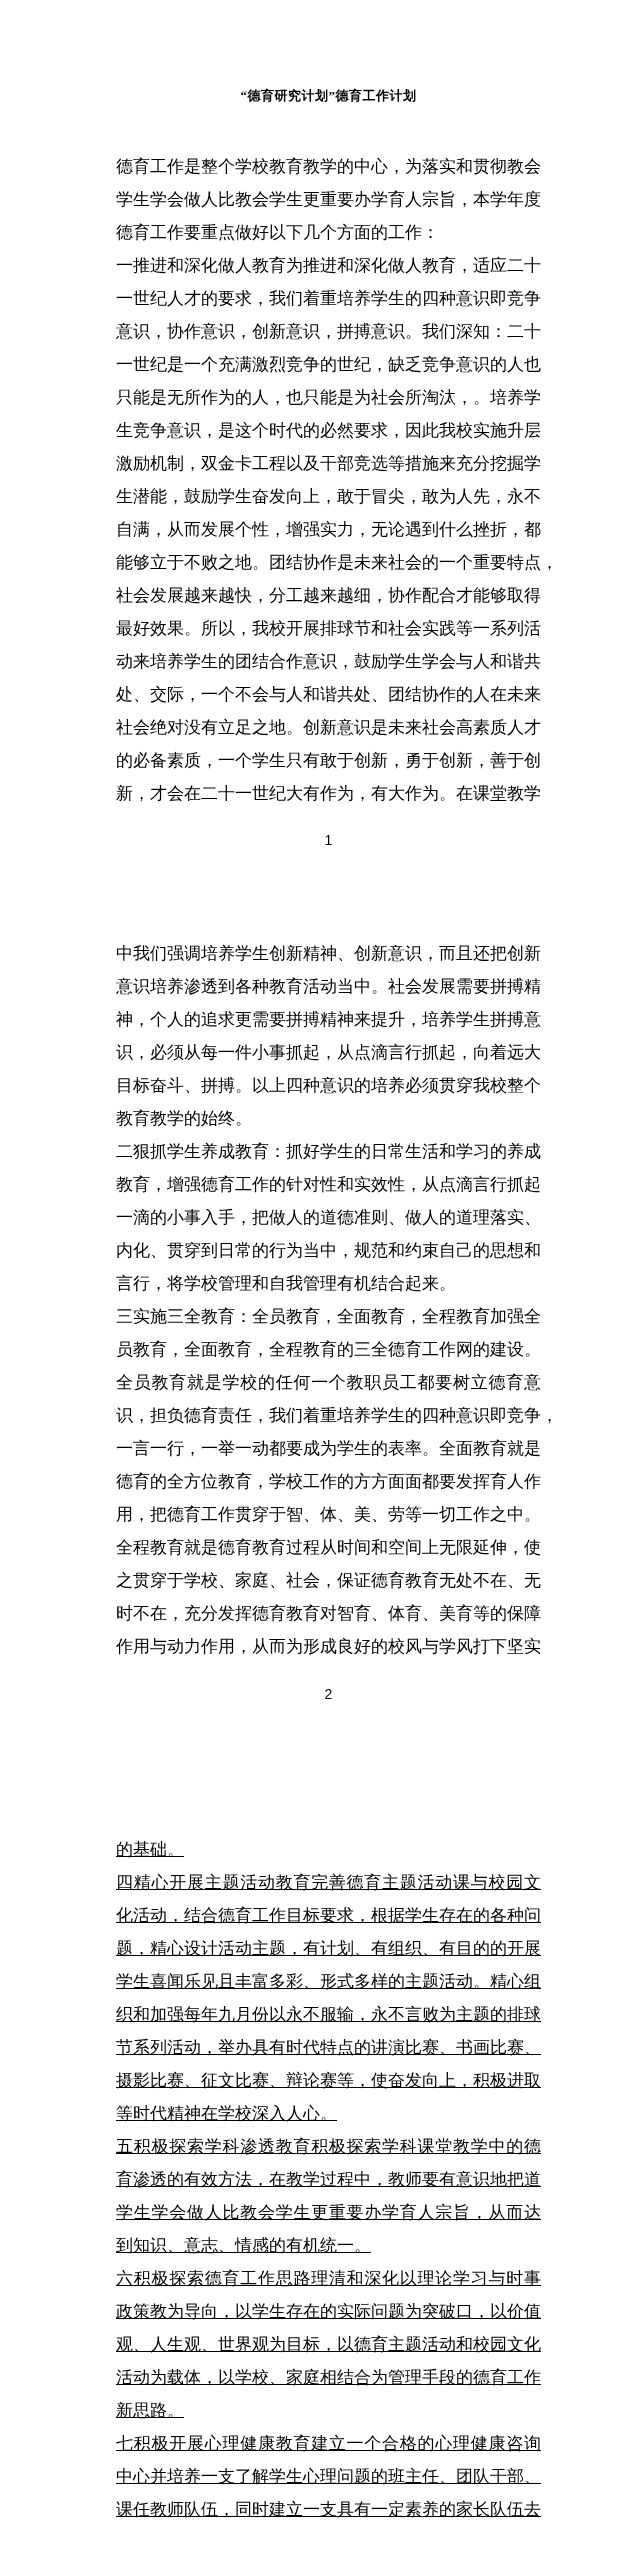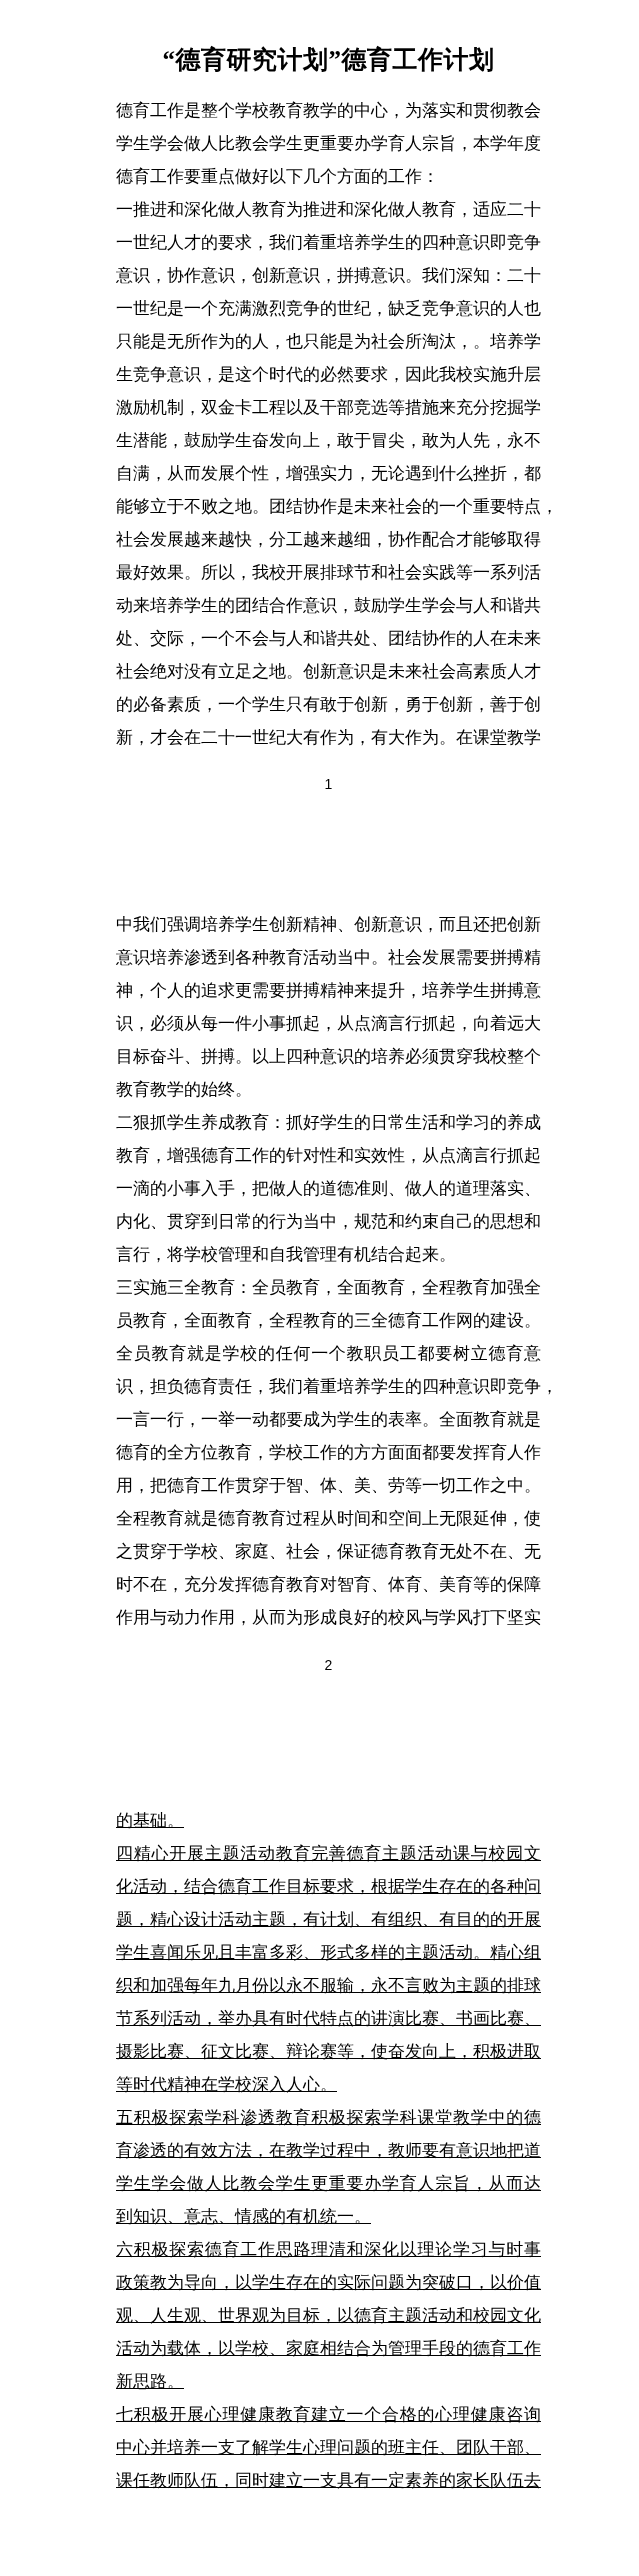--- a/index.html
+++ b/index.html
@@ -13,33 +13,33 @@
     position: relative;
     font-family: "Liberation Serif", serif;
     color: #000000;
     overflow: hidden;
   }
   .content {
     margin-left: 116px;
     width: 425px;
   }
   .doc-title {
-    margin-top: 48px;
-    font-size: 25px;
+    margin-top: 84px;
+    font-size: 13px;
     font-weight: bold;
     line-height: 23px;
     text-align: center;
     letter-spacing: 0.5px;
     white-space: nowrap;
   }
   .page .lines {
     width: 425px;
   }
-  .page1 .lines { margin-top: 23px; }
-  .page2 { margin-top: 107px; }
+  .page1 .lines { margin-top: 43px; }
+  .page2 { margin-top: 80px; }
   .page3 { margin-top: 122px; text-decoration: underline; }
   .doc-line {
     font-size: 17px;
     line-height: 33px;
     height: 33px;
     white-space: nowrap;
     text-align: justify;
     text-align-last: justify;
     text-justify: inter-character;
     overflow: visible;

